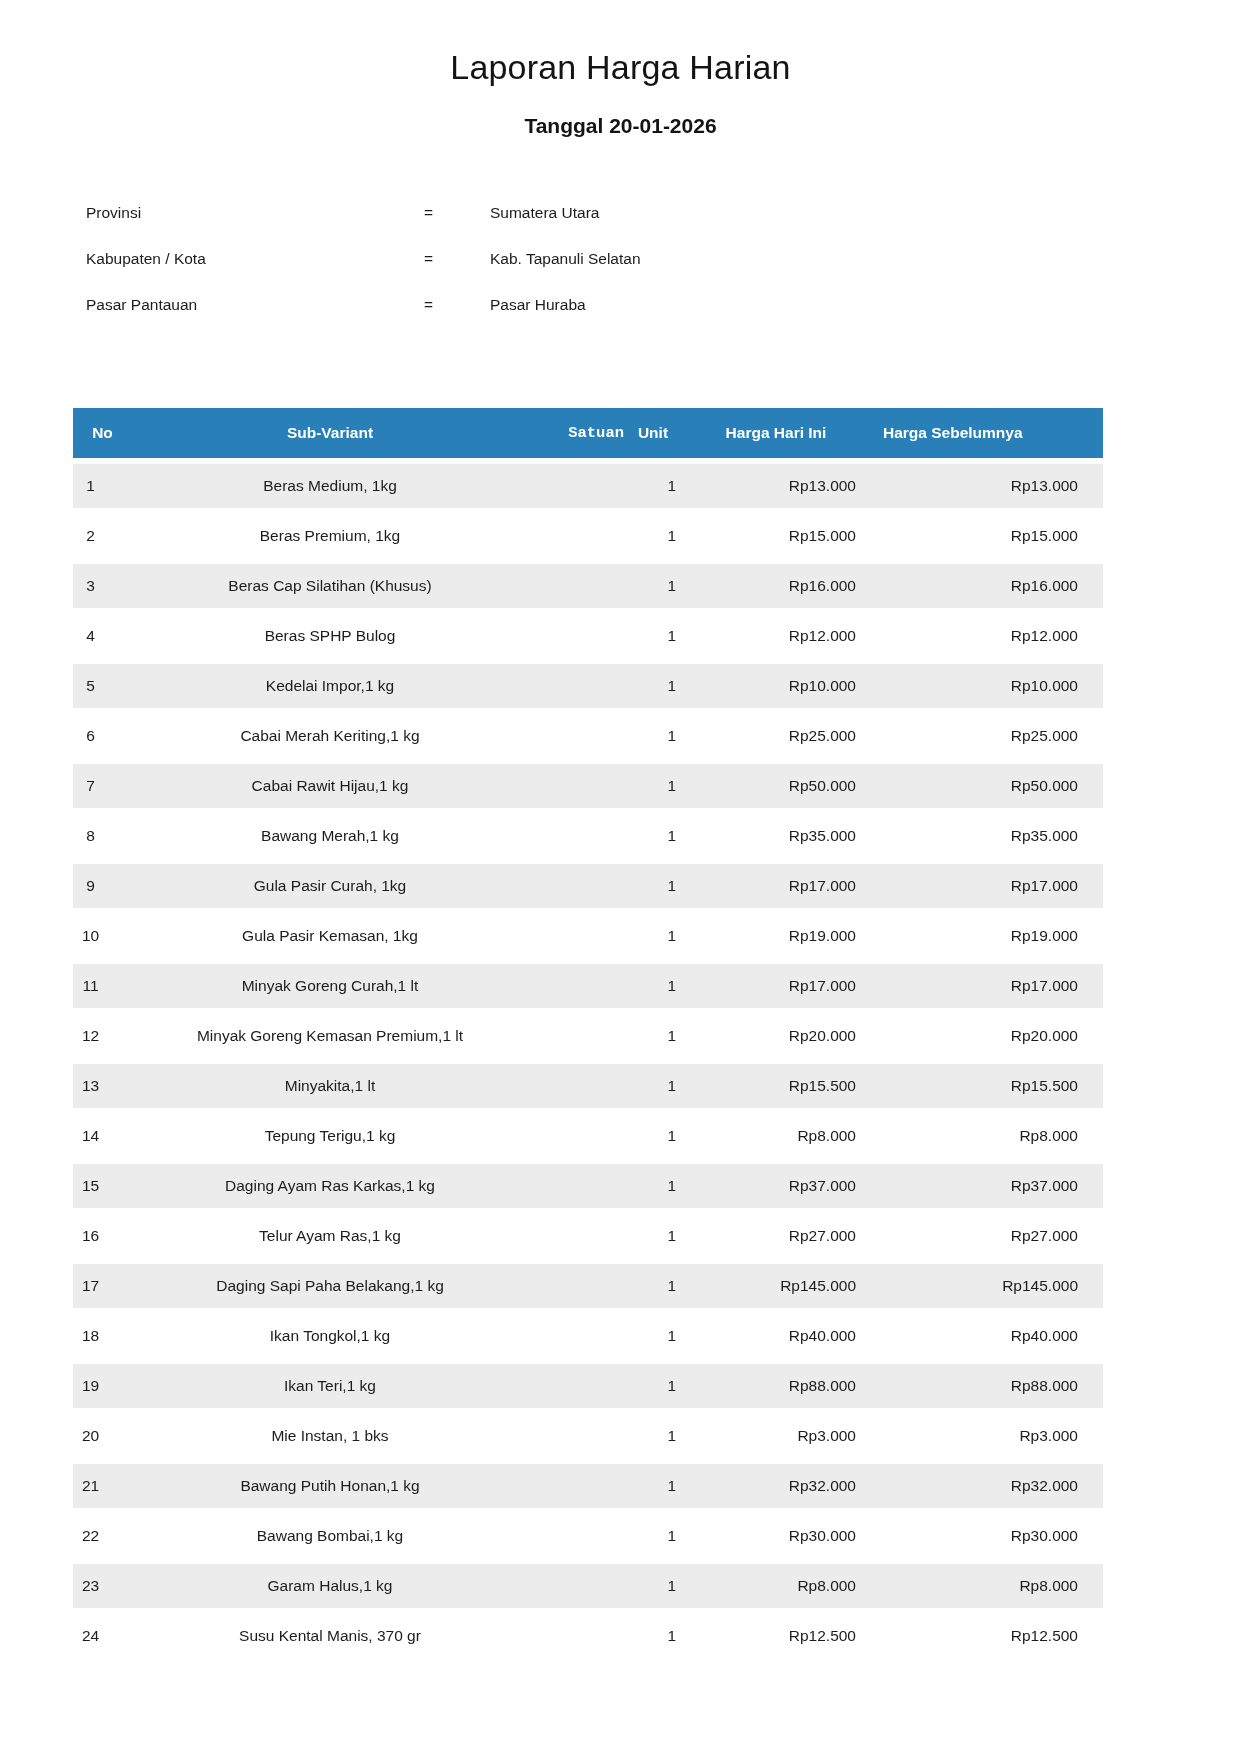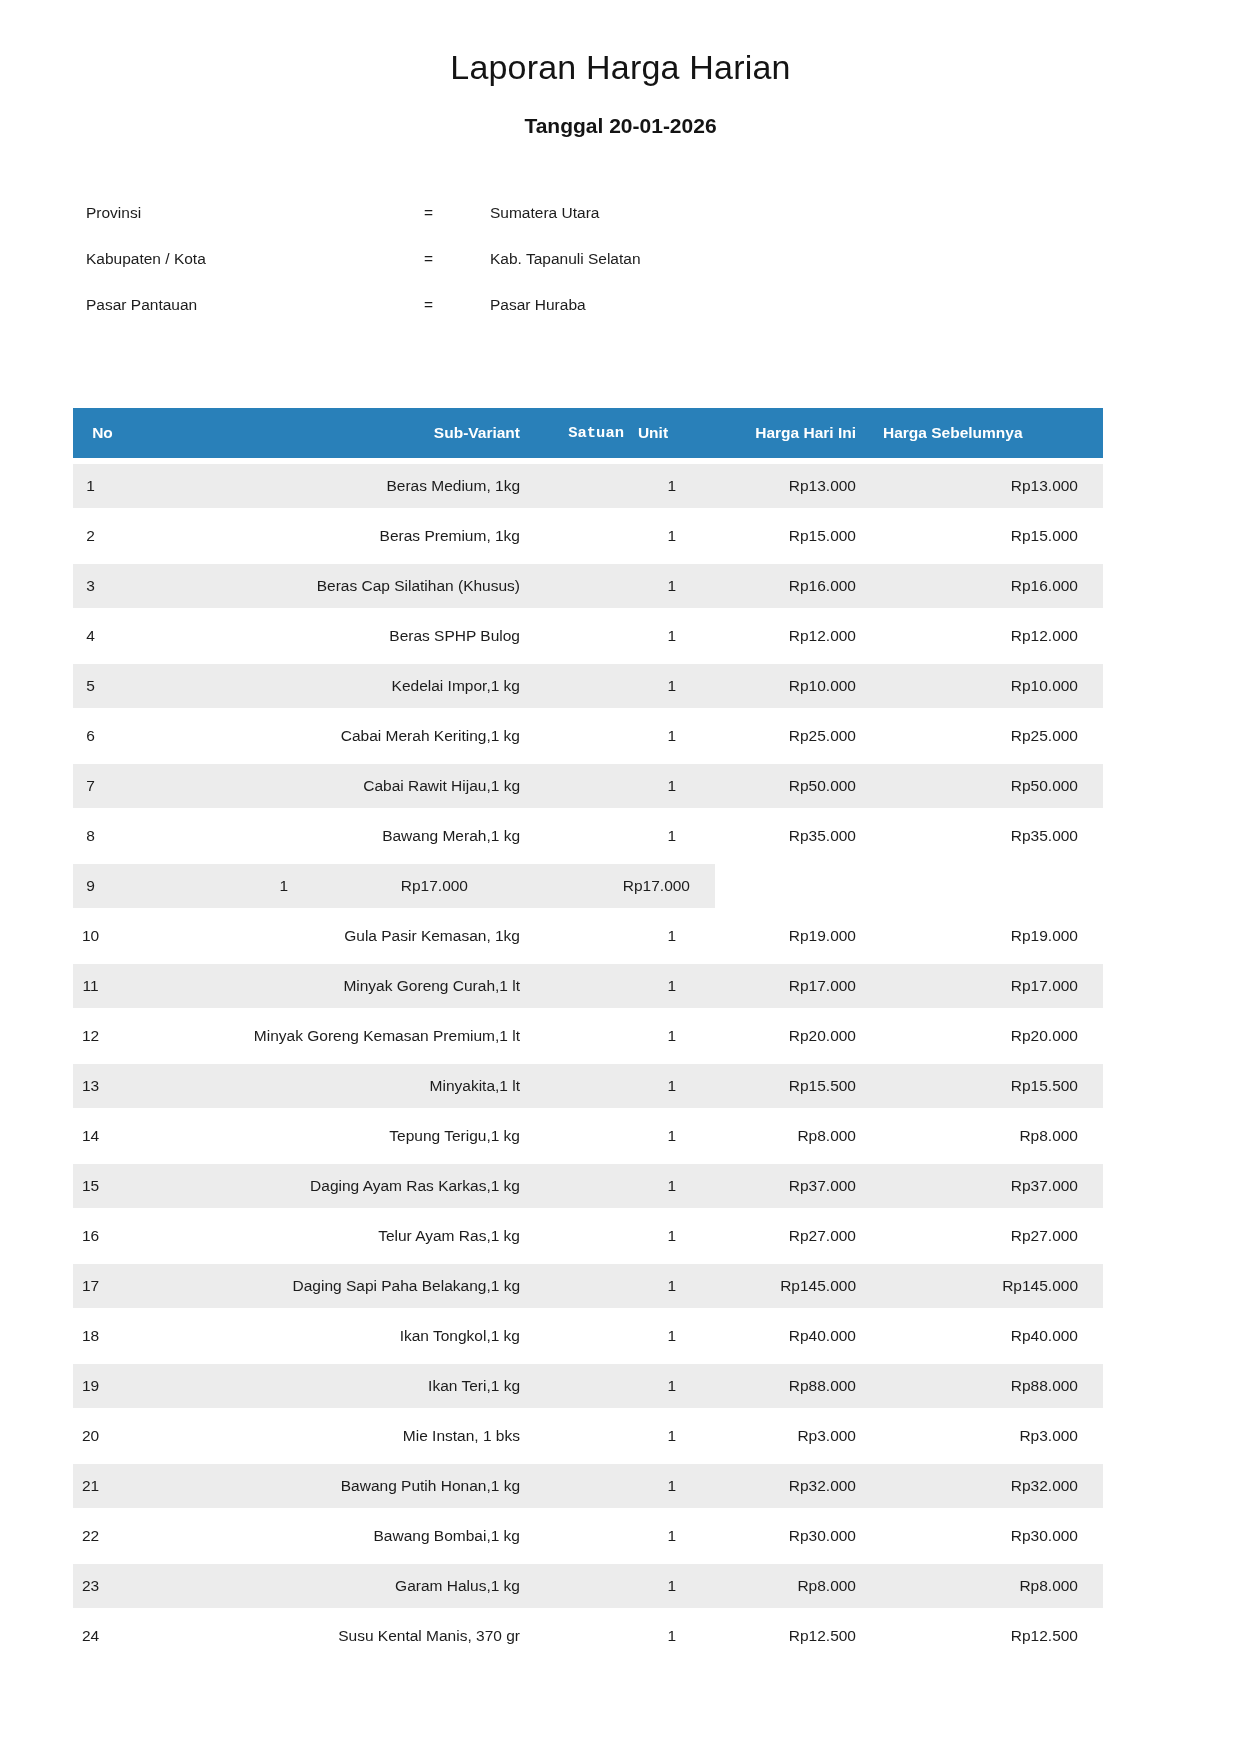--- a/index.html
+++ b/index.html
@@ -72,29 +72,29 @@
     line-height: 44px;
     background: #ffffff;
   }
   .t-body .t-row.stripe .cell { background: #ececec; }
   .cell {
     box-sizing: border-box;
     overflow: hidden;
     white-space: nowrap;
   }
   .col-no    { width: 59px;  flex: 0 0 auto; text-align: center; padding-right: 24px; }
-  .col-sub   { width: 388px; flex: 0 0 auto; text-align: right;  padding-left: 8px; }
+  .col-sub   { width: 388px; flex: 0 0 auto; text-align: center;  padding-left: 8px; }
   .col-sat   { width: 104px; flex: 0 0 auto; text-align: center; }
   .col-unit  { width: 58px;  flex: 0 0 auto; text-align: right; padding-right: 6px; }
   .col-now   { width: 187px; flex: 0 0 auto; text-align: right; padding-right: 13px; }
   .col-prev  { width: 234px; flex: 0 0 auto; text-align: right; padding-right: 25px; }
   .t-head .col-no   { text-align: center; padding-right: 0; }
   .t-head .col-sat  { text-align: right; font-family: Liberation Mono, monospace; }
   .t-head .col-unit { text-align: center; padding-right: 0; }
-  .t-head .col-now  { text-align: right; padding-left: 14px; }
+  .t-head .col-now  { text-align: center; padding-left: 14px; }
   .t-head .col-prev { text-align: left; padding-left: 14px; }
 </style>
 </head>
 <body>
 
 <div class="page">
 
   <h1 class="title">Laporan Harga Harian</h1>
 
   <div class="subtitle">Tanggal 20-01-2026</div>
@@ -186,20 +186,21 @@
         <div class="t-row">
     <div class="cell col-no">8</div>
     <div class="cell col-sub">Bawang Merah,1 kg</div>
     <div class="cell col-sat"></div>
     <div class="cell col-unit">1</div>
     <div class="cell col-now">Rp35.000</div>
     <div class="cell col-prev">Rp35.000</div>
   </div>
         <div class="t-row stripe">
     <div class="cell col-no">9</div>
+    <div class="cell col-sub">Gula Pasir Curah, 1kg</div>
     <div class="cell col-sat"></div>
     <div class="cell col-unit">1</div>
     <div class="cell col-now">Rp17.000</div>
     <div class="cell col-prev">Rp17.000</div>
   </div>
         <div class="t-row">
     <div class="cell col-no">10</div>
     <div class="cell col-sub">Gula Pasir Kemasan, 1kg</div>
     <div class="cell col-sat"></div>
     <div class="cell col-unit">1</div>

